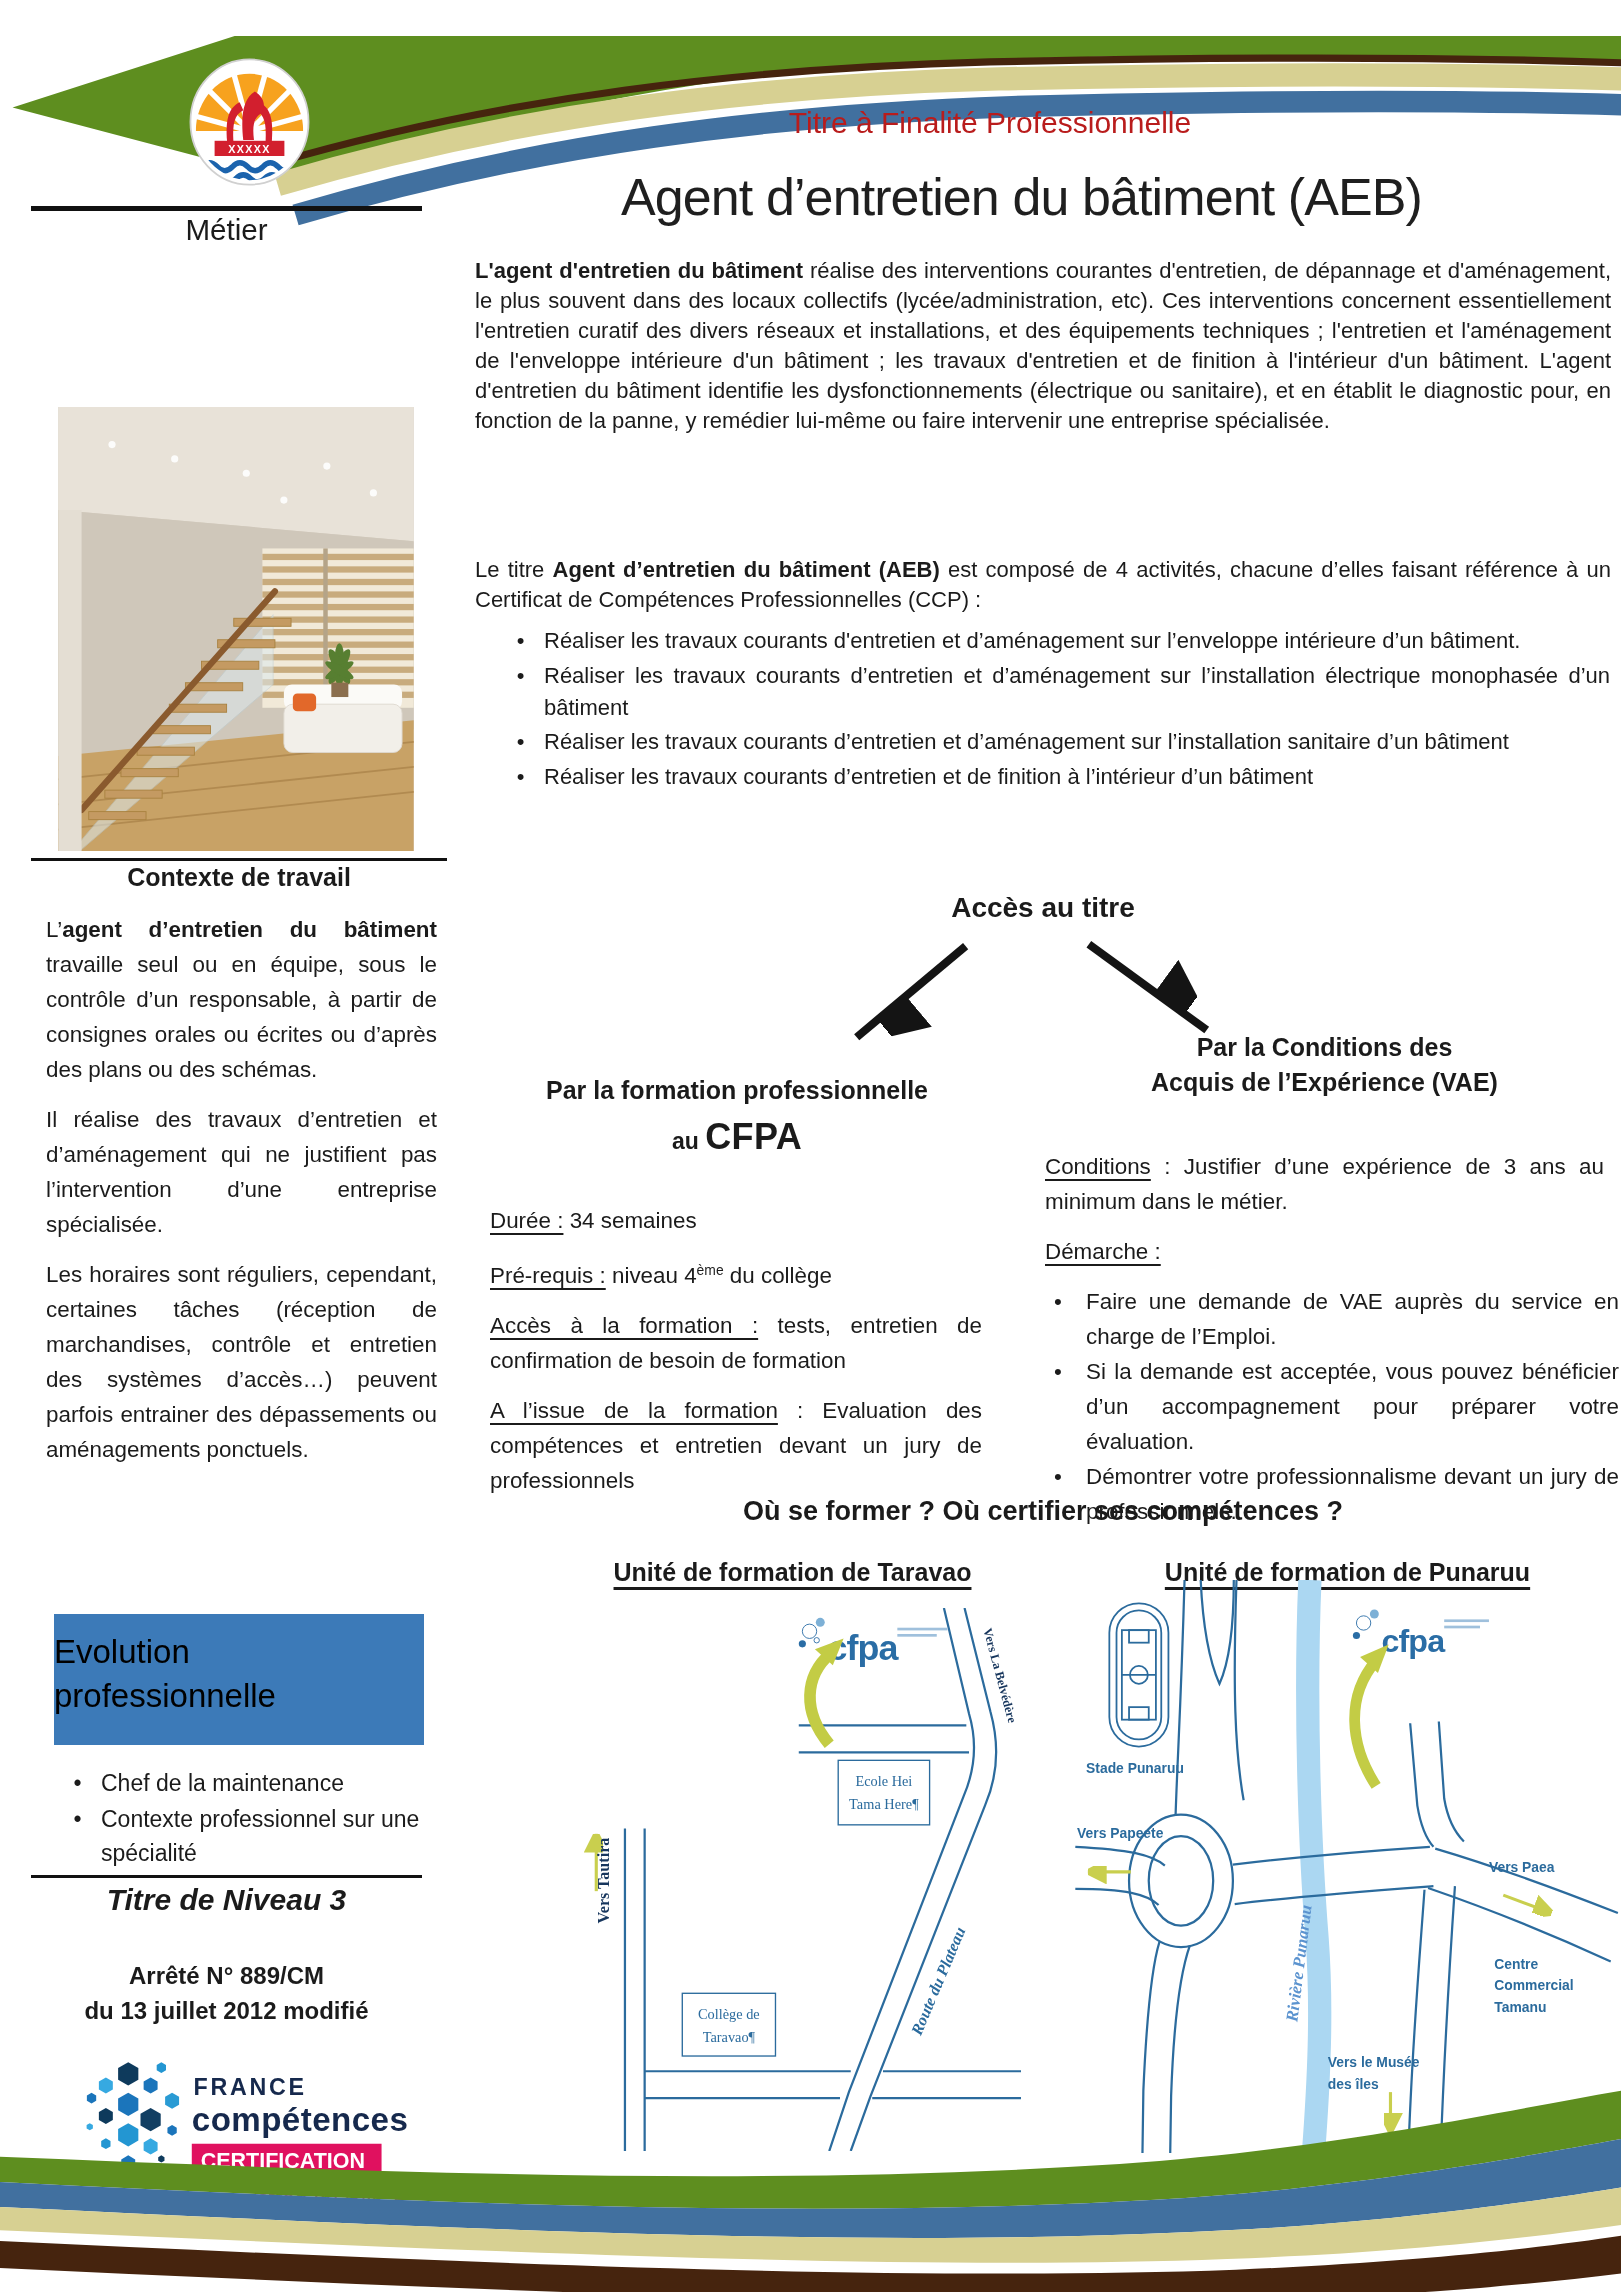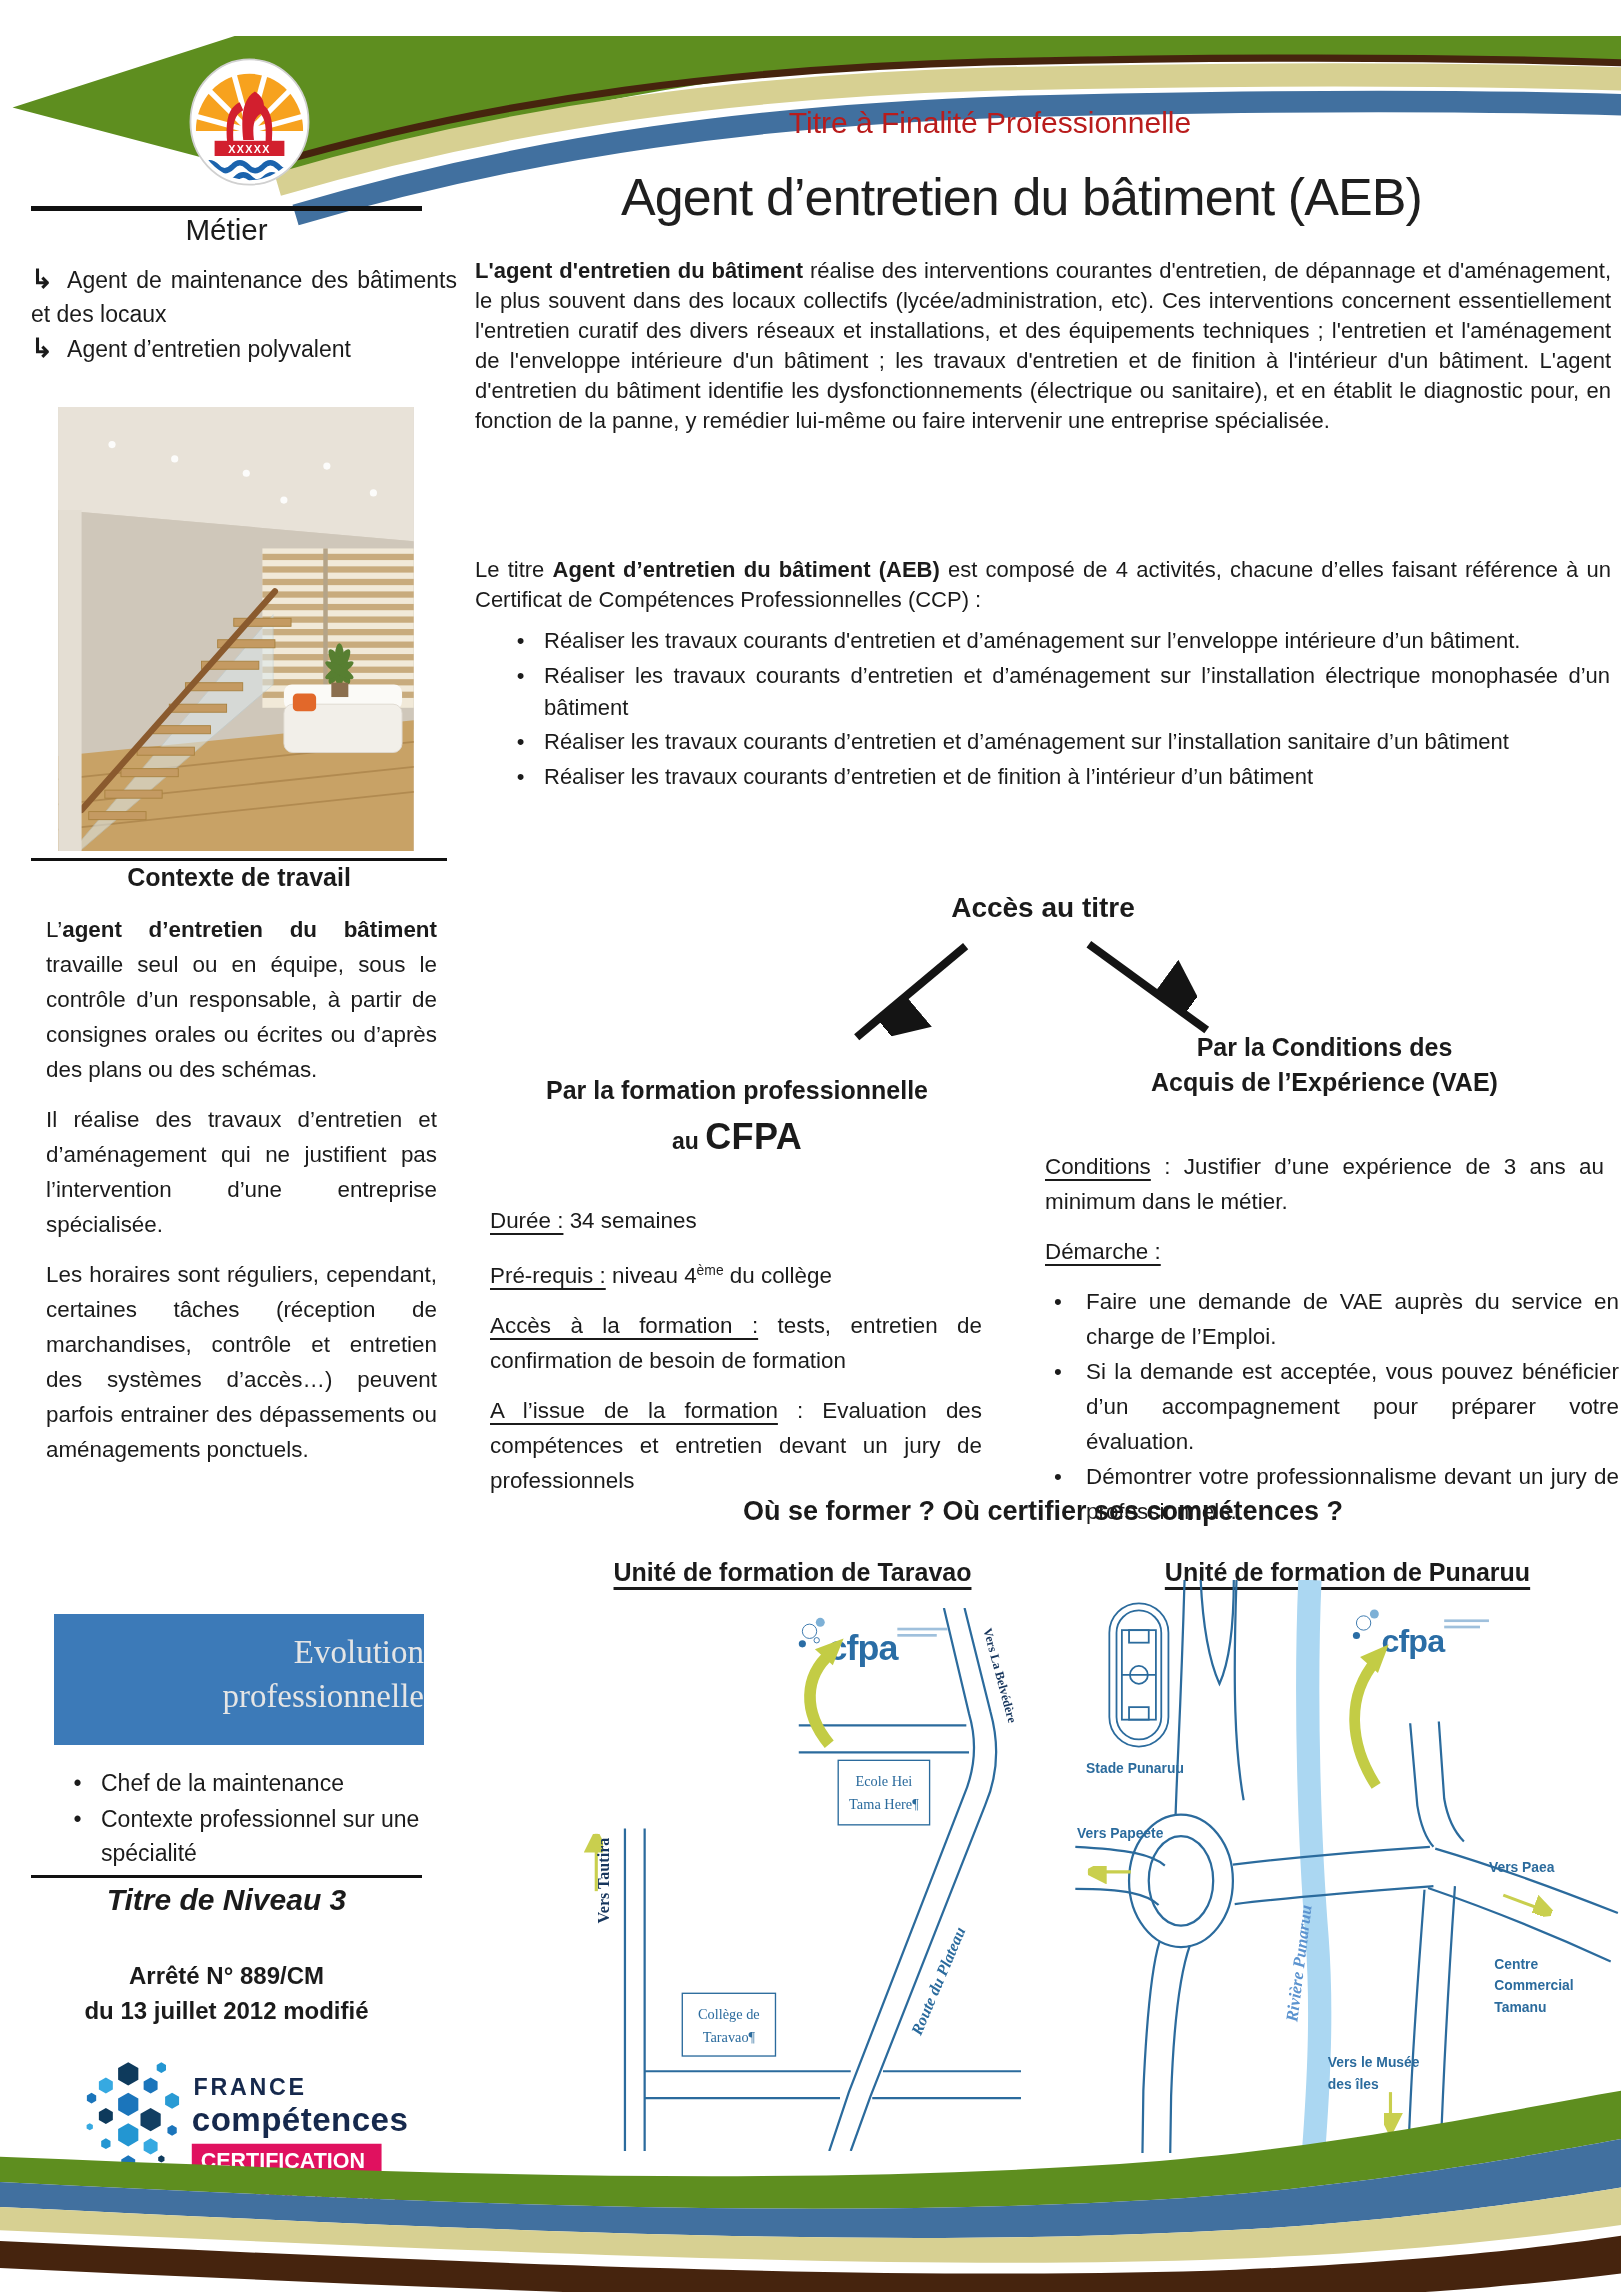--- a/index.html
+++ b/index.html
@@ -19,21 +19,21 @@
   .kicker{left:475px;top:106px;width:1030px;font-size:30px;color:#b91c1c;}
   .big-title{left:421px;top:167px;width:1201px;font-size:52px;color:#1f1f1f;letter-spacing:-0.9px;}
   
   .rule{background:#111;}
   .metier-h{left:31px;top:213px;width:391px;font-size:29.6px;}
   .metier-list{left:31px;top:262px;width:426px;font-size:23px;line-height:34px;}
   .metier-list .arr{font-size:26px;font-weight:bold;padding-right:14.3px;}
   .ctx-h{left:31px;top:863px;width:416px;font-size:25px;font-weight:bold;}
   .ctx-body{left:31px;top:897px;width:421px;font-size:22.4px;line-height:35px;}
   .evo-box{left:54px;top:1614px;width:370px;height:131px;background:#3c7ab8;}
-  .evo-box div{padding-top:16px;font-size:33px;line-height:44px;text-align:right;color:#e5e5e5;font-family:Liberation Serif, serif;}
+  .evo-box div{padding-top:16px;font-size:33px;line-height:44px;text-align:left;color:#000000;}
   .evo-list{left:54px;top:1766px;width:380px;font-size:23px;line-height:34px;}
   .evo-list .li{margin-bottom:1.8px;}
   .niv{left:31px;top:1883px;width:391px;font-size:30px;font-weight:bold;font-style:italic;}
   .arrete{left:31px;top:1958px;width:391px;font-size:24px;font-weight:bold;line-height:35px;}
   
   .intro{left:475px;top:256px;width:1136px;font-size:22px;line-height:30px;}
   .p2{left:475px;top:555px;width:1136px;font-size:22px;line-height:30px;}
   .ccp{left:497px;top:625px;width:1113px;font-size:22px;line-height:32px;}
   .ccp .li{margin-bottom:2.7px;}
   .acces-h{left:475px;top:892px;width:1136px;font-size:28px;font-weight:bold;}
@@ -95,24 +95,20 @@
         <path d="M 46,151 q 8,-8 15,0 q 8,8 15,0 q 8,-8 15,0 q 8,8 15,0"></path>
       </g>
     </g>
   </svg>
 
   <div class="abs kicker center">Titre à Finalité Professionnelle</div>
   <div class="abs big-title center">Agent d’entretien du bâtiment (AEB)</div>
 
   <div class="abs rule" style="left:31px;top:206px;width:391px;height:4.5px"></div>
   <div class="abs metier-h center">Métier</div>
-  <div class="abs metier-list just">
-    <div><span class="arr">↳</span><span>Agent de maintenance des bâtiments et des locaux</span></div>
-    <div><span class="arr">↳</span><span>Agent d’entretien polyvalent</span></div>
-  </div>
 
   <svg class="abs" style="left:58px;top:407px" width="356" height="444" viewBox="0 0 397 496">
     <rect x="0" y="0" width="397" height="496" fill="#d7cfc2"></rect>
     <polygon points="0,0 397,0 397,150 0,115" fill="#e8e2d8"></polygon>
     <polygon points="0,115 397,150 397,360 0,390" fill="#cfc7ba"></polygon>
     <g fill="#ffffff" opacity="0.9">
       <circle cx="60" cy="42" r="4"></circle>
         <circle cx="130" cy="58" r="4"></circle>
         <circle cx="210" cy="74" r="4"></circle>
       <circle cx="300" cy="66" r="4"></circle>

